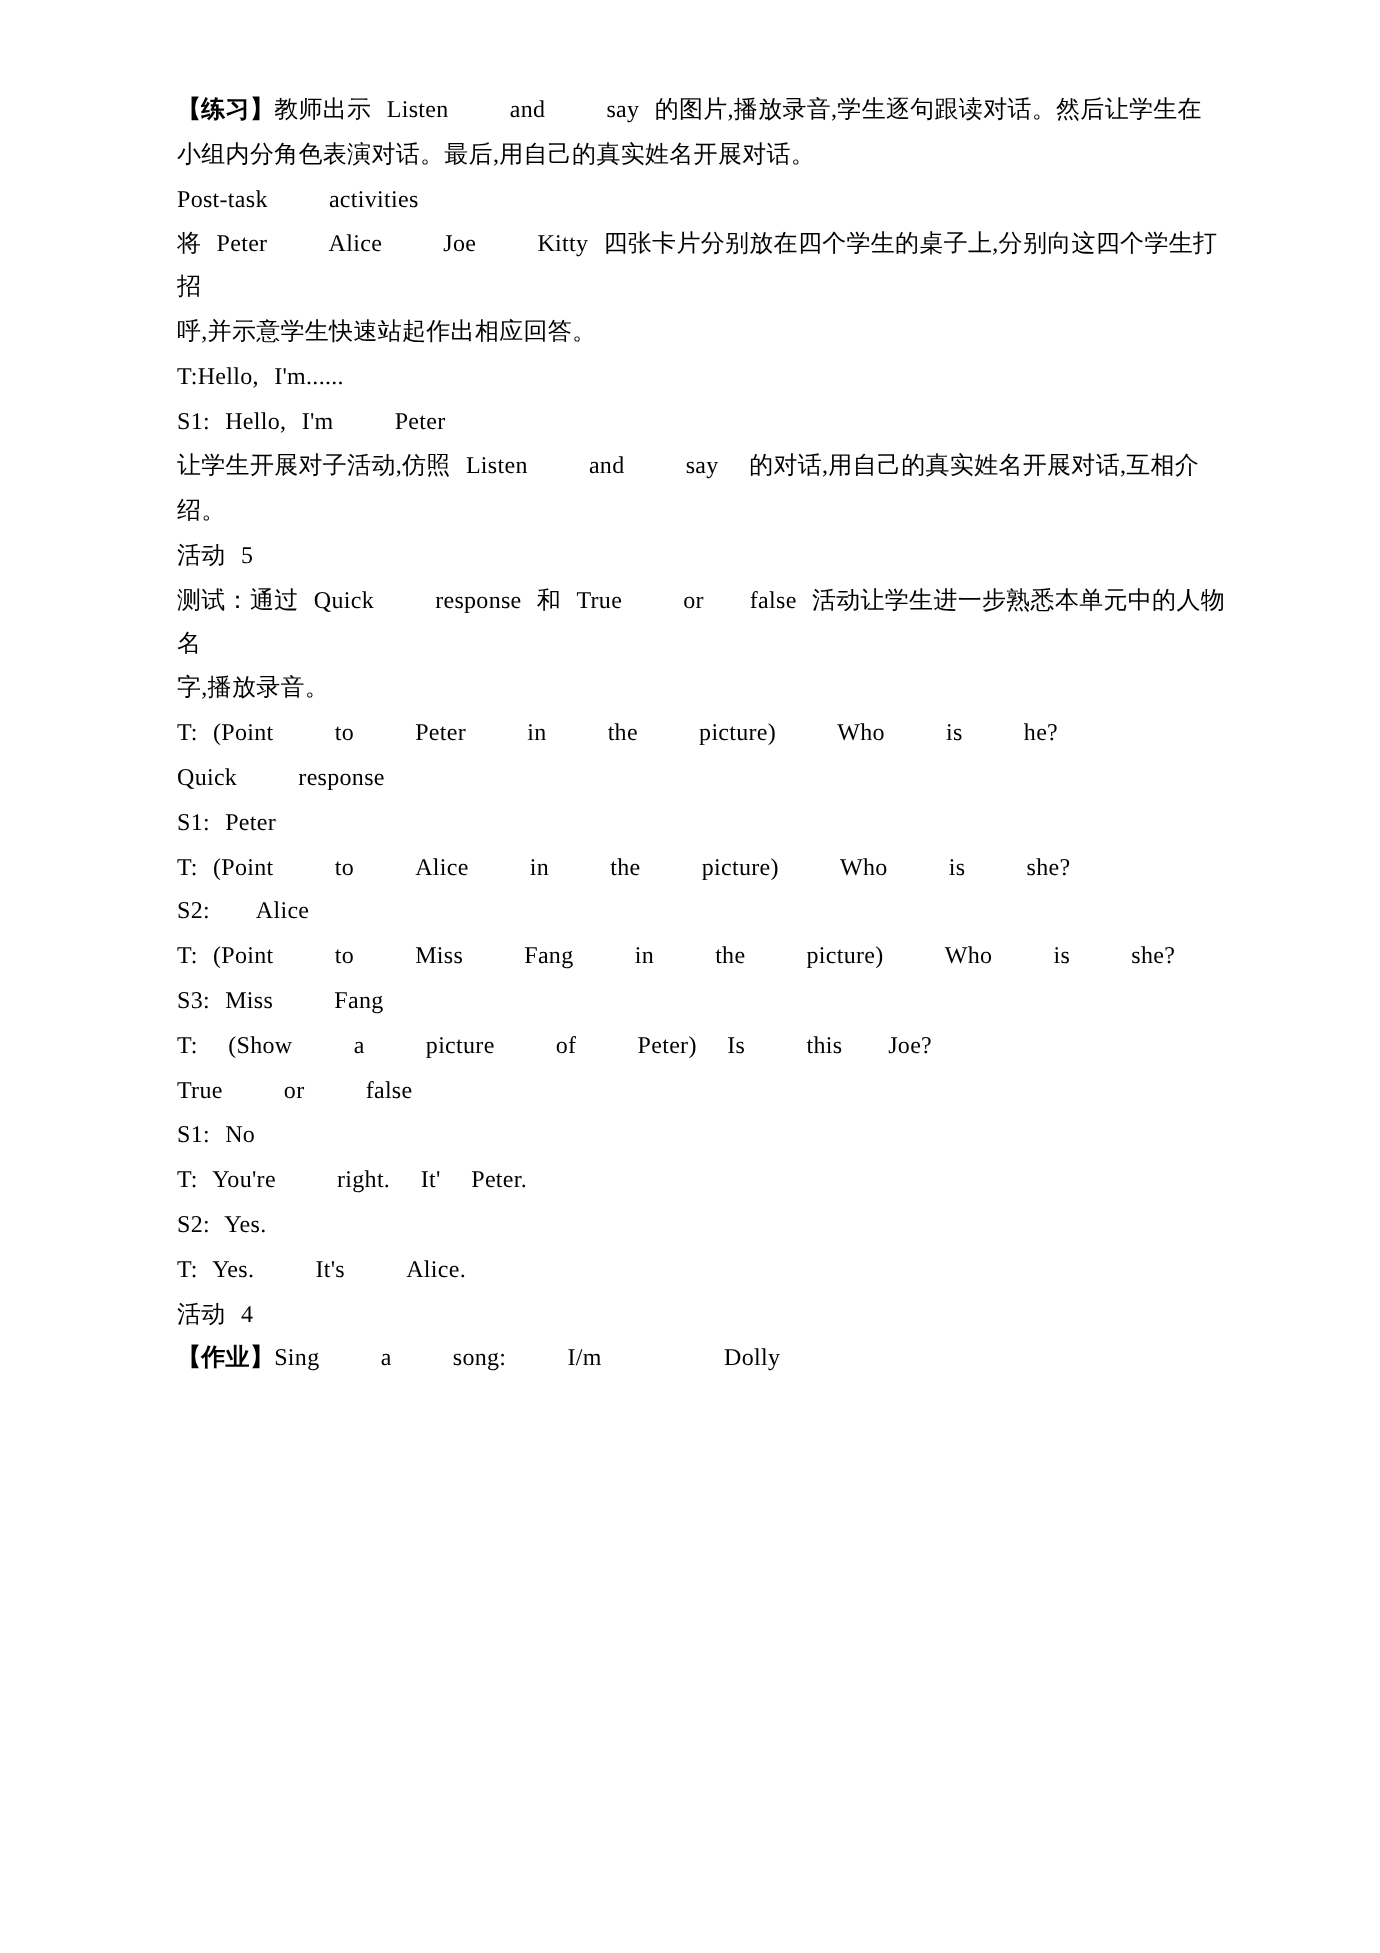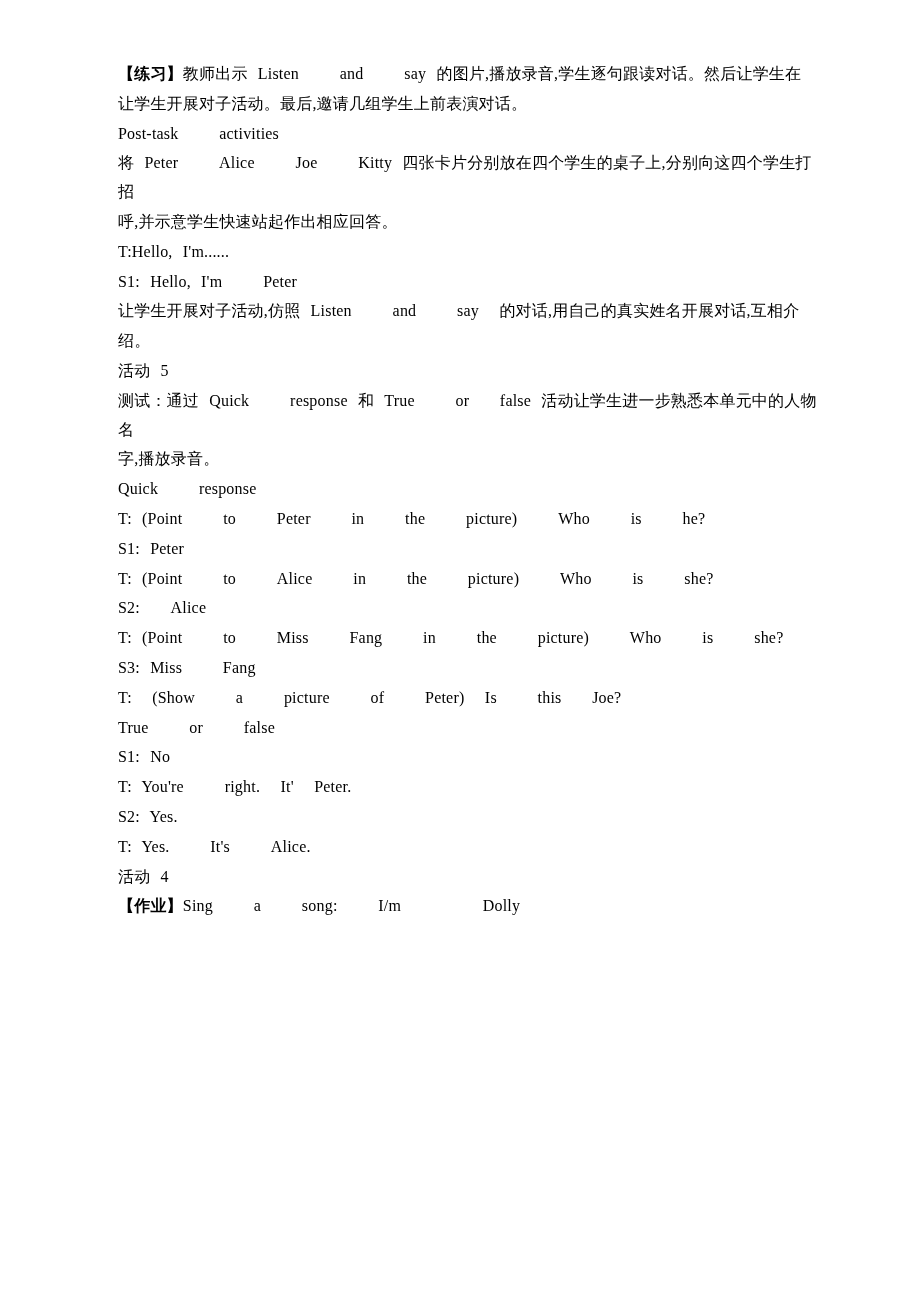--- a/index.html
+++ b/index.html
@@ -29,33 +29,33 @@
     .bracket-bold {
       font-weight: bold;
     }
   </style>
 </head>
 <body>
 
 <div class="page-content">
 
   <span class="line"><span class="bracket-bold">【练习】</span>教师出示 Listen&nbsp;&nbsp;&nbsp;&nbsp;and&nbsp;&nbsp;&nbsp;&nbsp;say 的图片,播放录音,学生逐句跟读对话。然后让学生在</span>
-  <span class="line">让学生开展对子活动。最后,邀请几组学生上前表演对话。</span>
+  <span class="line">小组内分角色表演对话。最后,用自己的真实姓名开展对话。</span>
   <span class="line">Post-task&nbsp;&nbsp;&nbsp;&nbsp;activities</span>
   <span class="line">将 Peter&nbsp;&nbsp;&nbsp;&nbsp;Alice&nbsp;&nbsp;&nbsp;&nbsp;Joe&nbsp;&nbsp;&nbsp;&nbsp;Kitty 四张卡片分别放在四个学生的桌子上,分别向这四个学生打招</span>
   <span class="line">呼,并示意学生快速站起作出相应回答。</span>
   <span class="line">T:Hello, I'm......</span>
   <span class="line">S1: Hello, I'm&nbsp;&nbsp;&nbsp;&nbsp;Peter</span>
   <span class="line">让学生开展对子活动,仿照 Listen&nbsp;&nbsp;&nbsp;&nbsp;and&nbsp;&nbsp;&nbsp;&nbsp;say&nbsp;&nbsp;的对话,用自己的真实姓名开展对话,互相介</span>
   <span class="line">绍。</span>
   <span class="line">活动 5</span>
   <span class="line">测试：通过 Quick&nbsp;&nbsp;&nbsp;&nbsp;response 和 True&nbsp;&nbsp;&nbsp;&nbsp;or&nbsp;&nbsp;&nbsp;false 活动让学生进一步熟悉本单元中的人物名</span>
   <span class="line">字,播放录音。</span>
+  <span class="line">T: (Point&nbsp;&nbsp;&nbsp;&nbsp;to&nbsp;&nbsp;&nbsp;&nbsp;Peter&nbsp;&nbsp;&nbsp;&nbsp;in&nbsp;&nbsp;&nbsp;&nbsp;the&nbsp;&nbsp;&nbsp;&nbsp;picture)&nbsp;&nbsp;&nbsp;&nbsp;Who&nbsp;&nbsp;&nbsp;&nbsp;is&nbsp;&nbsp;&nbsp;&nbsp;he?</span>
   <span class="line">Quick&nbsp;&nbsp;&nbsp;&nbsp;response</span>
-  <span class="line">T: (Point&nbsp;&nbsp;&nbsp;&nbsp;to&nbsp;&nbsp;&nbsp;&nbsp;Peter&nbsp;&nbsp;&nbsp;&nbsp;in&nbsp;&nbsp;&nbsp;&nbsp;the&nbsp;&nbsp;&nbsp;&nbsp;picture)&nbsp;&nbsp;&nbsp;&nbsp;Who&nbsp;&nbsp;&nbsp;&nbsp;is&nbsp;&nbsp;&nbsp;&nbsp;he?</span>
   <span class="line">S1: Peter</span>
   <span class="line">T: (Point&nbsp;&nbsp;&nbsp;&nbsp;to&nbsp;&nbsp;&nbsp;&nbsp;Alice&nbsp;&nbsp;&nbsp;&nbsp;in&nbsp;&nbsp;&nbsp;&nbsp;the&nbsp;&nbsp;&nbsp;&nbsp;picture)&nbsp;&nbsp;&nbsp;&nbsp;Who&nbsp;&nbsp;&nbsp;&nbsp;is&nbsp;&nbsp;&nbsp;&nbsp;she?</span>
   <span class="line">S2:&nbsp;&nbsp;&nbsp;Alice</span>
   <span class="line">T: (Point&nbsp;&nbsp;&nbsp;&nbsp;to&nbsp;&nbsp;&nbsp;&nbsp;Miss&nbsp;&nbsp;&nbsp;&nbsp;Fang&nbsp;&nbsp;&nbsp;&nbsp;in&nbsp;&nbsp;&nbsp;&nbsp;the&nbsp;&nbsp;&nbsp;&nbsp;picture)&nbsp;&nbsp;&nbsp;&nbsp;Who&nbsp;&nbsp;&nbsp;&nbsp;is&nbsp;&nbsp;&nbsp;&nbsp;she?</span>
   <span class="line">S3: Miss&nbsp;&nbsp;&nbsp;&nbsp;Fang</span>
   <span class="line">T:&nbsp;&nbsp;(Show&nbsp;&nbsp;&nbsp;&nbsp;a&nbsp;&nbsp;&nbsp;&nbsp;picture&nbsp;&nbsp;&nbsp;&nbsp;of&nbsp;&nbsp;&nbsp;&nbsp;Peter)&nbsp;&nbsp;Is&nbsp;&nbsp;&nbsp;&nbsp;this&nbsp;&nbsp;&nbsp;Joe?</span>
   <span class="line">True&nbsp;&nbsp;&nbsp;&nbsp;or&nbsp;&nbsp;&nbsp;&nbsp;false</span>
   <span class="line">S1: No</span>
   <span class="line">T: You're&nbsp;&nbsp;&nbsp;&nbsp;right.&nbsp;&nbsp;It'&nbsp;&nbsp;Peter.</span>
   <span class="line">S2: Yes.</span>

